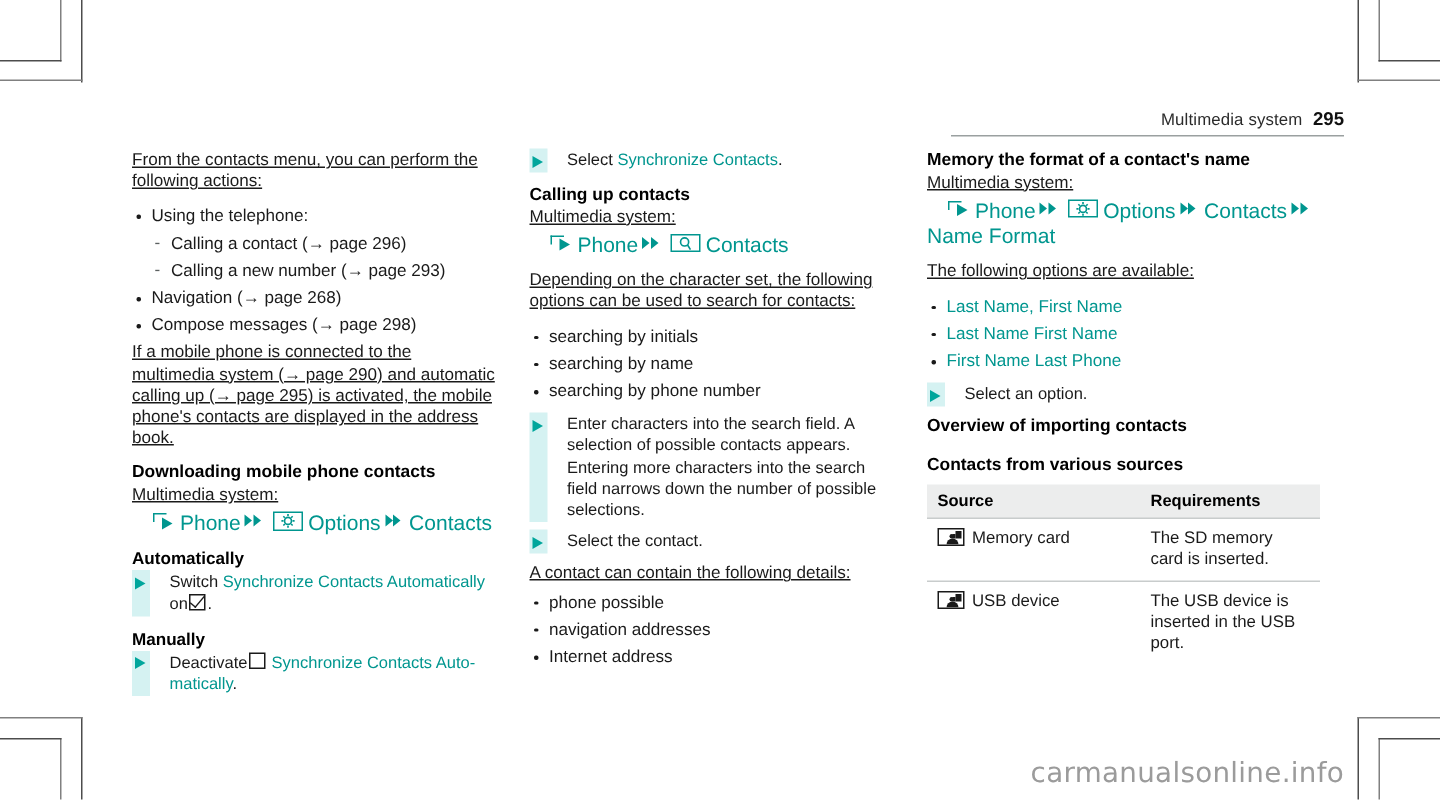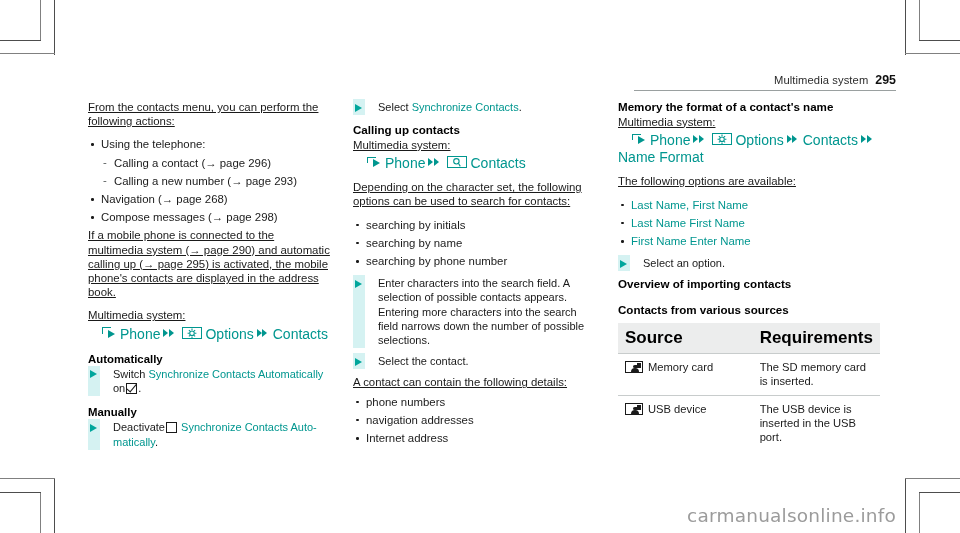--- a/index.html
+++ b/index.html
@@ -233,21 +233,21 @@
   table.srctable {
     border-collapse: collapse;
     width: 262px;
     margin-top: 6px;
     font-size: 11.2px;
   }
   table.srctable th {
     background: #eceded;
     text-align: left;
     font-weight: bold;
-    font-size: 17px;
+    font-size: 11px;
     padding: 5px 7px 5px 7px;
     border-bottom: 1px solid #c8cccc;
     color: #000;
   }
   table.srctable td {
     vertical-align: top;
     padding: 6px 7px 7px 7px;
     border-bottom: 1px solid #c8cccc;
     line-height: 14px;
     color: #1a1a1a;
@@ -339,20 +339,21 @@
           <li><span>Calling a contact (→ page 296)</span></li>
           <li><span>Calling a new number (→ page 293)</span></li>
         </ul>
       </li>
       <li><span>Navigation (→ page 268)</span></li>
       <li><span>Compose messages (→ page 298)</span></li>
     </ul>
 
     <p class="para" style="margin-top:0;">If a mobile phone is connected to the multimedia system (→ page 290) and automatic calling up (→ page 295) is activated, the mobile phone's contacts are displayed in the address book.</p>
 
+    <h3 class="head">Downloading mobile phone contacts</h3>
     <p class="para nogap">Multimedia system:</p>
 
     <div class="navpath">
       <span class="ic-return"></span><span class="nptext">Phone</span><span class="ic-dchev"><i class="a"></i><i class="b"></i></span><span class="ic-box"><svg width="18" height="10.5" viewBox="0 0 18 10.5">
             <g fill="none" stroke="#00968f" stroke-width="1.1">
               <circle cx="9" cy="5.25" r="2.3"></circle>
               <path d="M9 0.6v1.4M9 8.5v1.4M4.6 5.25H6M12 5.25h1.4M5.9 2.15l1 1M11.1 7.35l1 1M12.1 2.15l-1 1M6.9 7.35l-1 1"></path>
             </g>
           </svg></span><span class="nptext">Options</span><span class="ic-dchev"><i class="a"></i><i class="b"></i></span><span class="nptext">Contacts</span>
     </div>
@@ -408,21 +409,21 @@
     </div>
 
     <div class="step">
       <span class="tri"></span>
       <span class="blk">Select the contact.</span>
     </div>
 
     <p class="para tight">A contact can contain the following details:</p>
 
     <ul class="blist" style="margin-top:5px;">
-      <li><span>phone numbers</span></li>
+      <li><span>phone possible</span></li>
       <li><span>navigation addresses</span></li>
       <li><span>Internet address</span></li>
     </ul>
 
   </div>
 
   <div class="col right">
 
     <h3 class="head first">Memory the format of a contact's name</h3>
     <p class="para nogap">Multimedia system:</p>
@@ -434,21 +435,21 @@
                 <path d="M9 0.6v1.4M9 8.5v1.4M4.6 5.25H6M12 5.25h1.4M5.9 2.15l1 1M11.1 7.35l1 1M12.1 2.15l-1 1M6.9 7.35l-1 1"></path>
               </g>
             </svg></span><span class="nptext">Options</span><span class="ic-dchev"><i class="a"></i><i class="b"></i></span><span class="nptext">Contacts</span></span><span class="ic-dchev"><i class="a"></i><i class="b"></i></span><span class="nptext">Name Format</span>
     </div>
 
     <p class="para">The following options are available:</p>
 
     <ul class="blist">
       <li class="teal"><span>Last Name, First Name</span></li>
       <li class="teal"><span>Last Name First Name</span></li>
-      <li class="teal"><span>First Name Enter Name</span></li>
+      <li class="teal"><span>First Name Last Phone</span></li>
     </ul>
 
     <div class="step" style="margin-top:8px;">
       <span class="tri"></span>
       <span class="blk">Select an option.</span>
     </div>
 
     <h3 class="head" style="margin-top:6px;">Overview of importing contacts</h3>
     <h3 class="head" style="margin-top:11px;">Contacts from various sources</h3>
 

